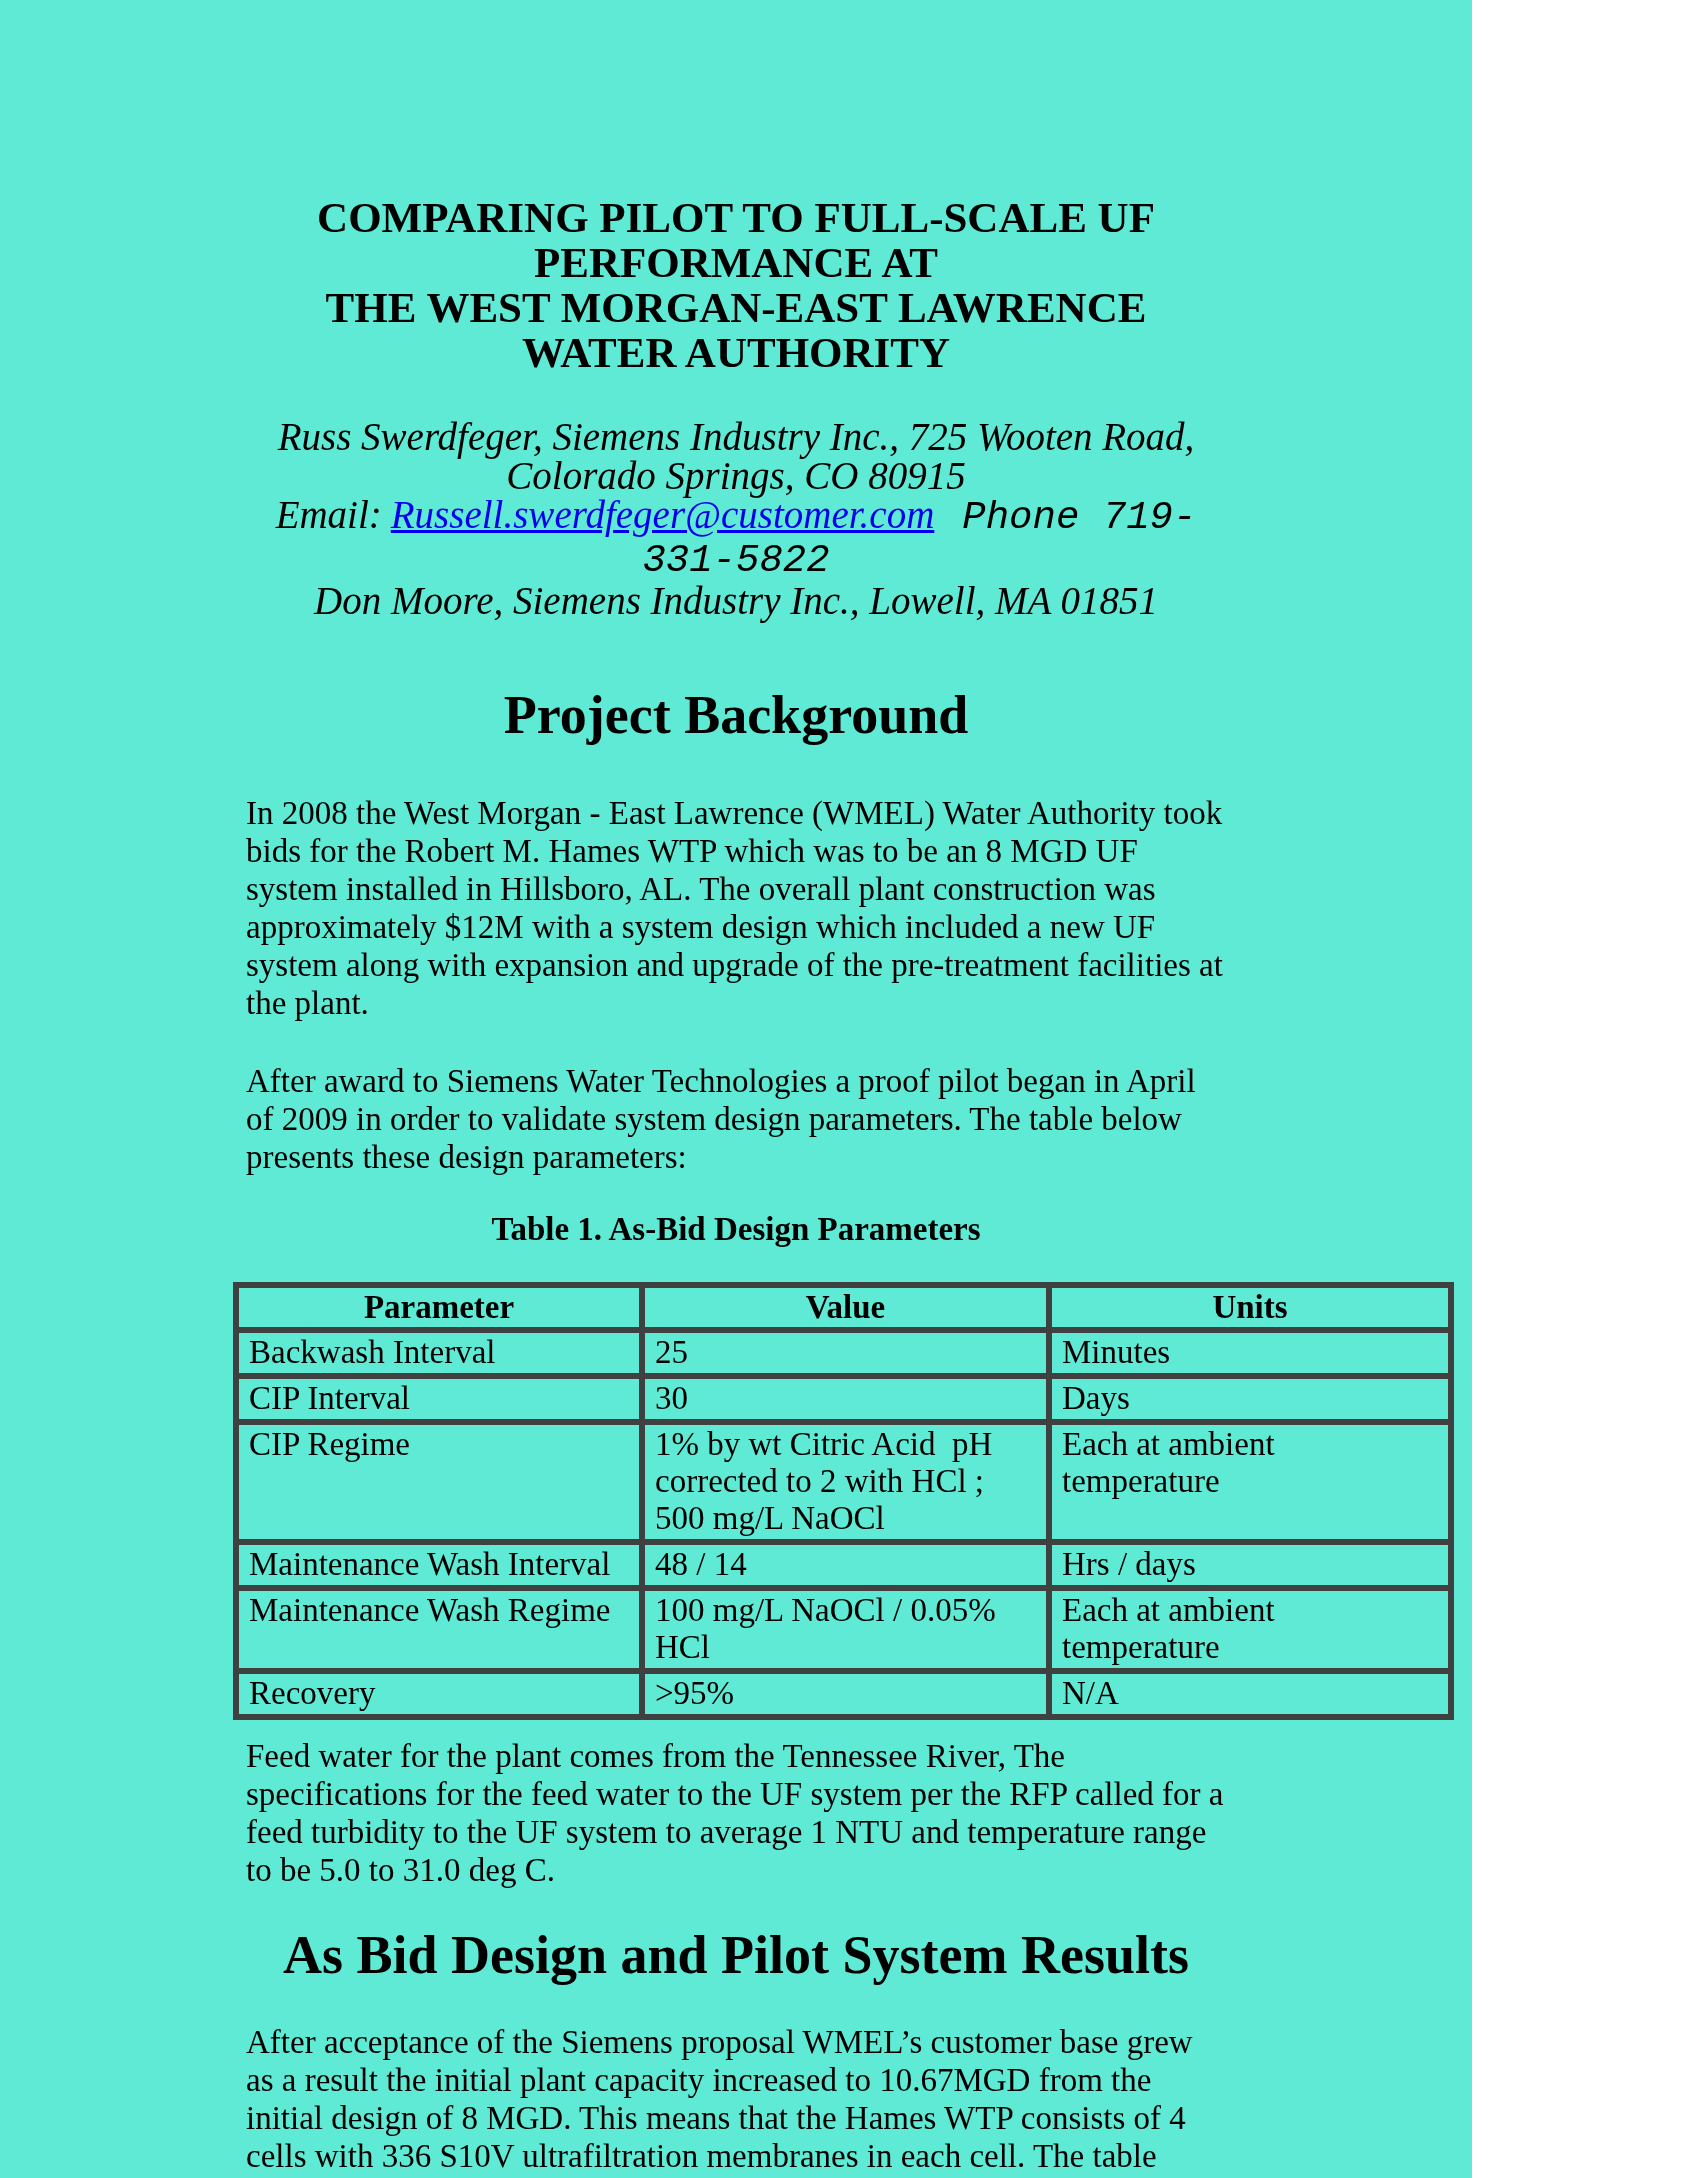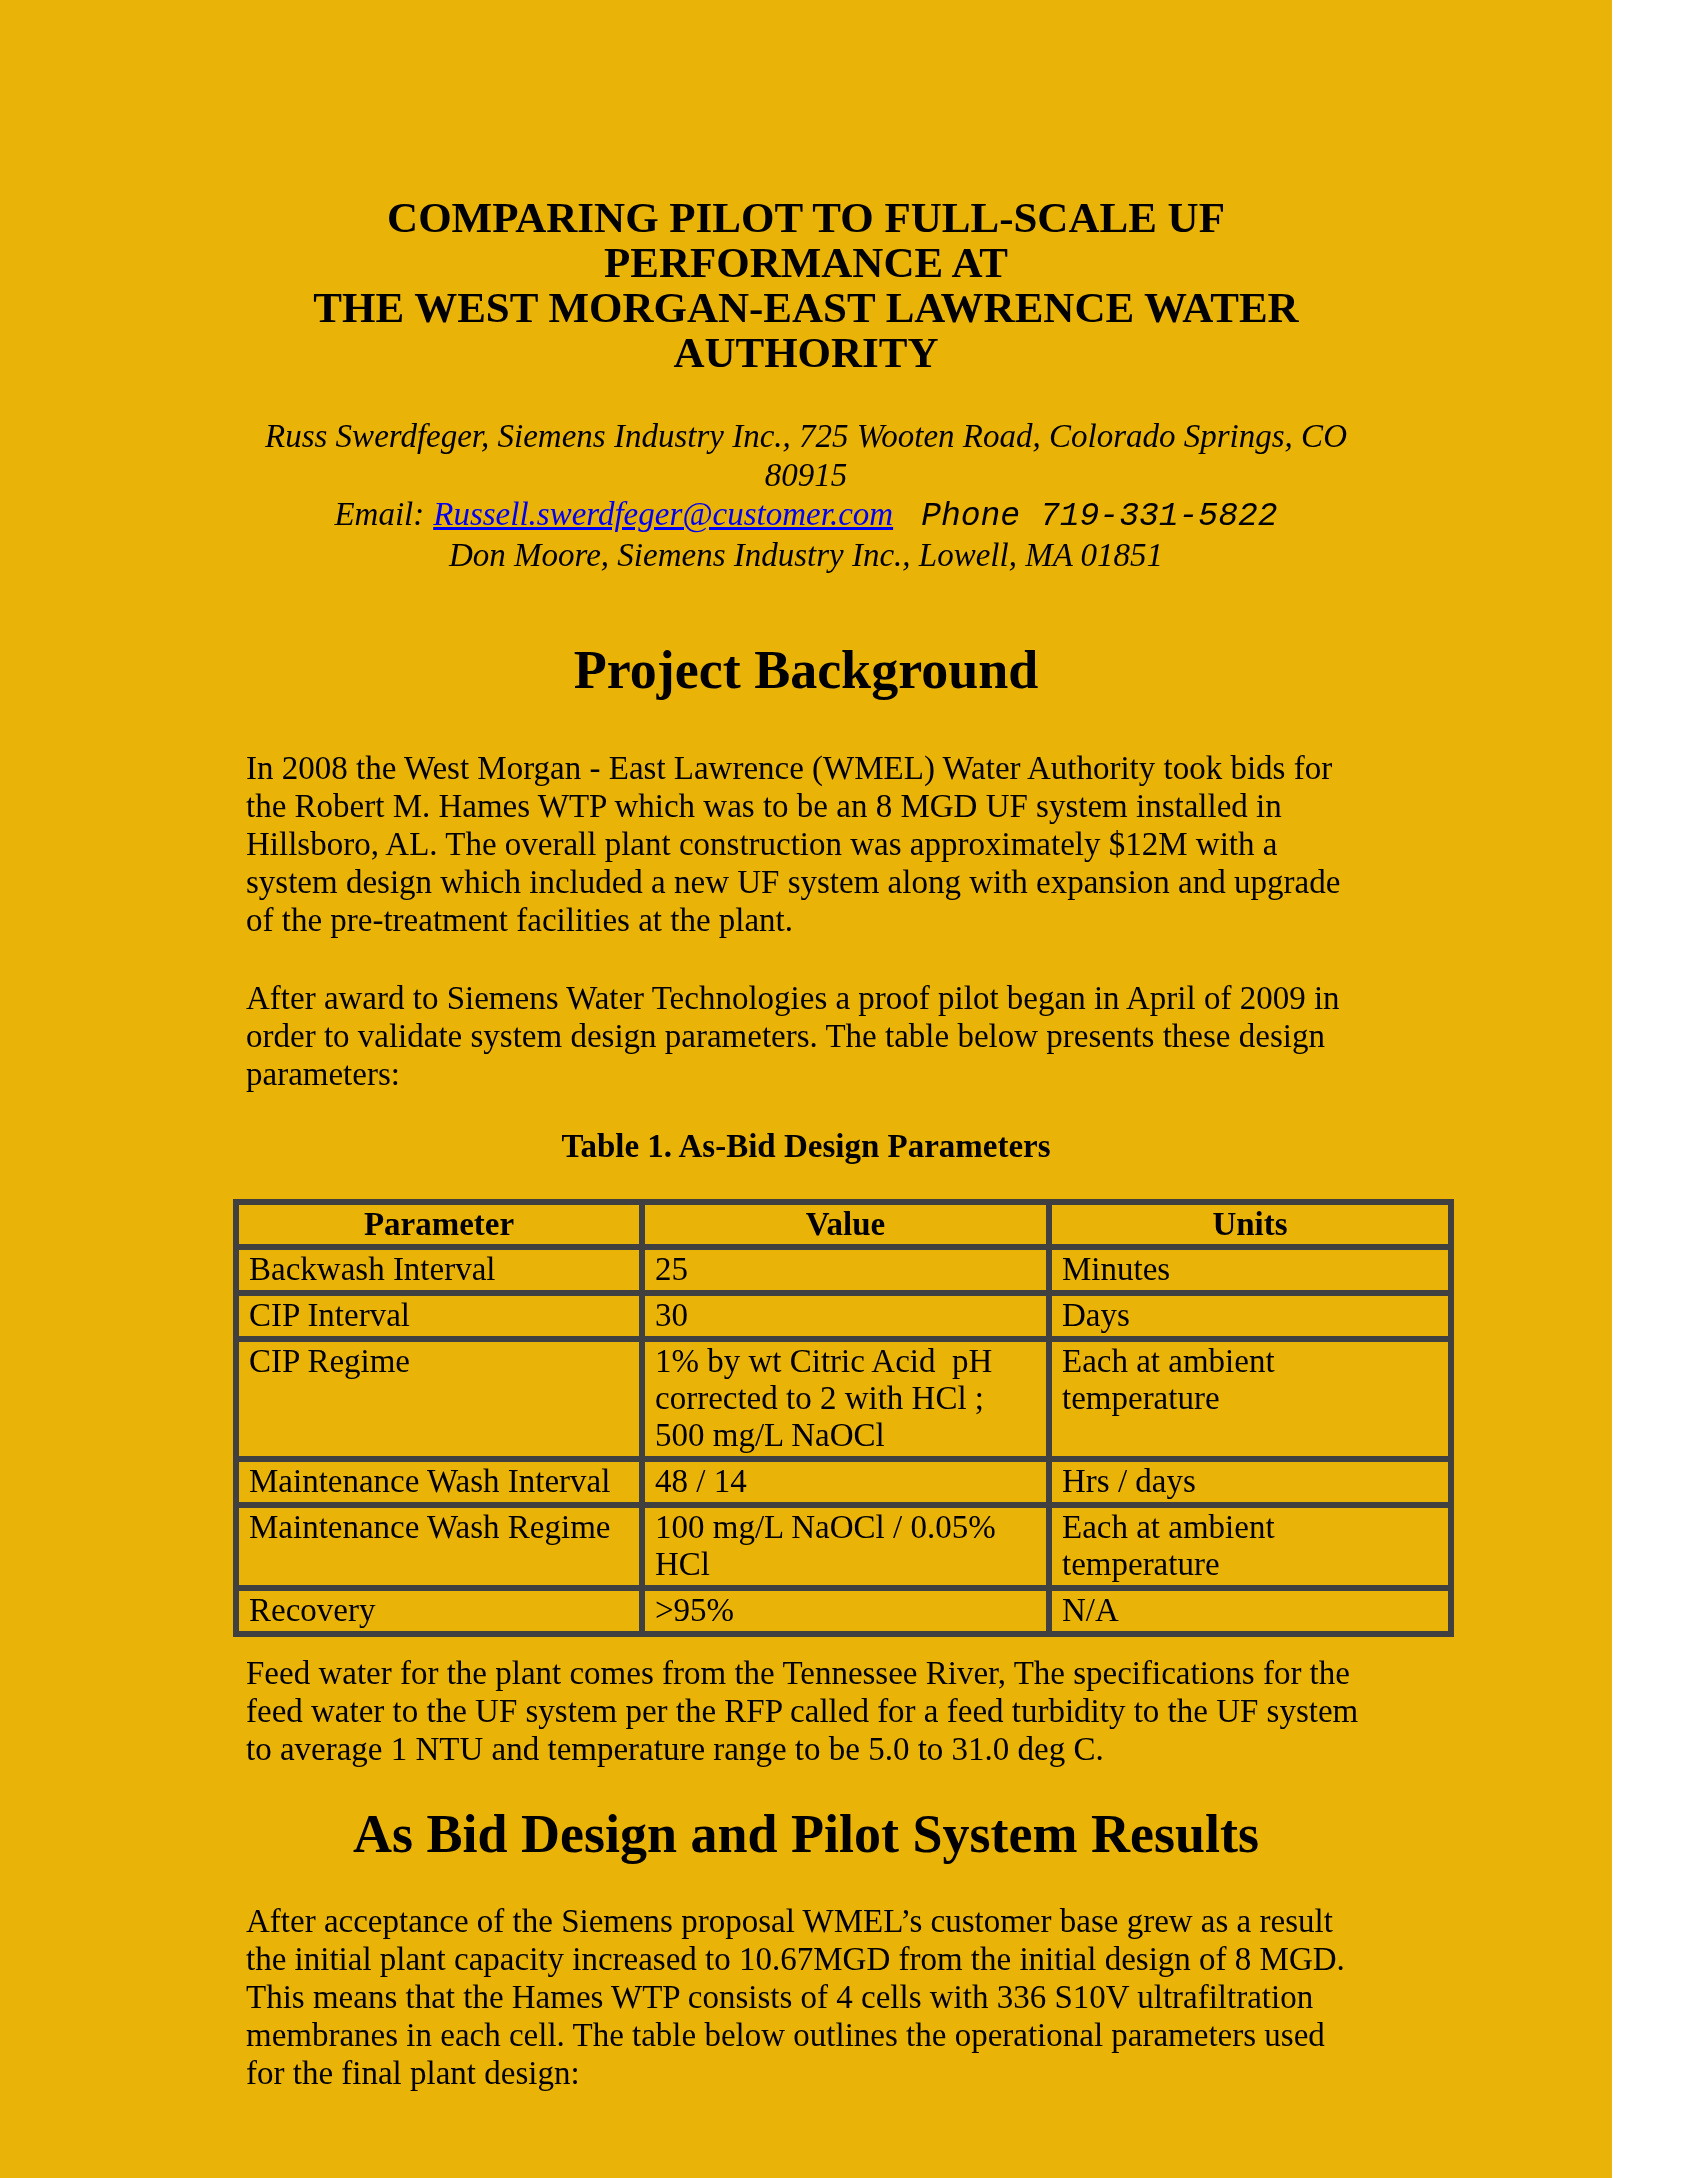--- a/index.html
+++ b/index.html
@@ -2,42 +2,42 @@
 <html><head>
 <meta charset="utf-8">
 <style>
   html, body {
     margin: 0;
     padding: 0;
     background: #ffffff;
   }
   .page {
     position: relative;
-    width: 1612px;
+    width: 1472px;
     height: 2178px;
-    background: #eab308;
+    background: #5eead4;
     color: #000000;
     font-family: "Liberation Serif", "DejaVu Serif", serif;
     box-sizing: border-box;
     padding: 195px 246px 0 246px;
     overflow: hidden;
   }
   .paper-title {
     margin: 0;
     font-size: 43px;
     line-height: 45px;
     font-weight: bold;
     text-align: center;
     letter-spacing: 0px;
   }
   .authors {
     margin-top: 42px;
     text-align: center;
     font-style: italic;
-    font-size: 33px;
+    font-size: 39px;
     line-height: 39px;
   }
   .authors p { margin: 0; }
   .email-link {
     color: #0000EE;
     text-decoration: underline;
     margin-left: 9px;
   }
   .phone-text { margin-left: 28px; font-family: Liberation Mono, monospace; }
   .section-heading {

